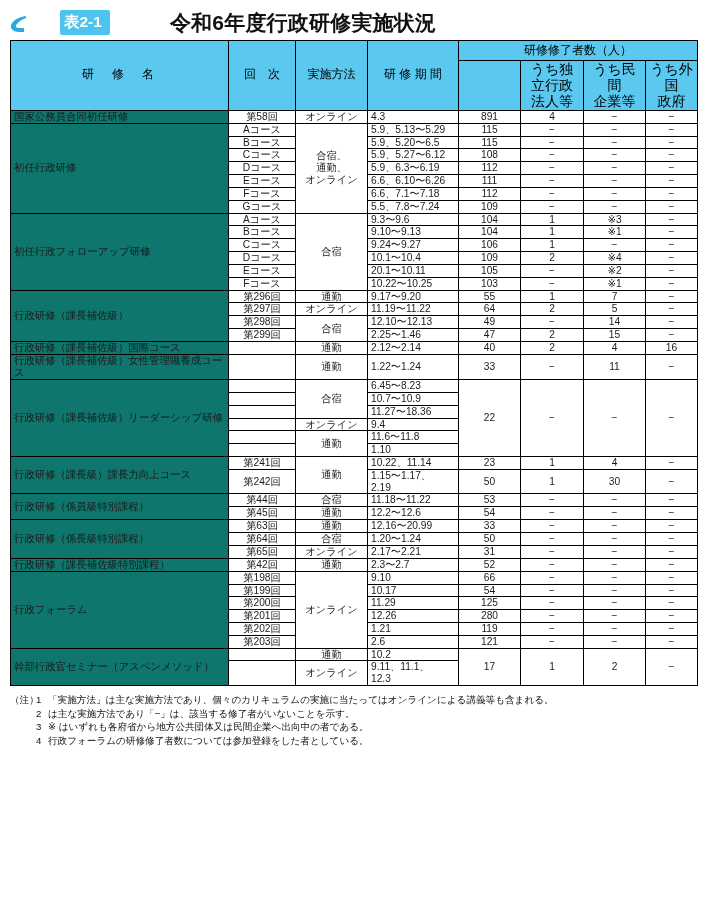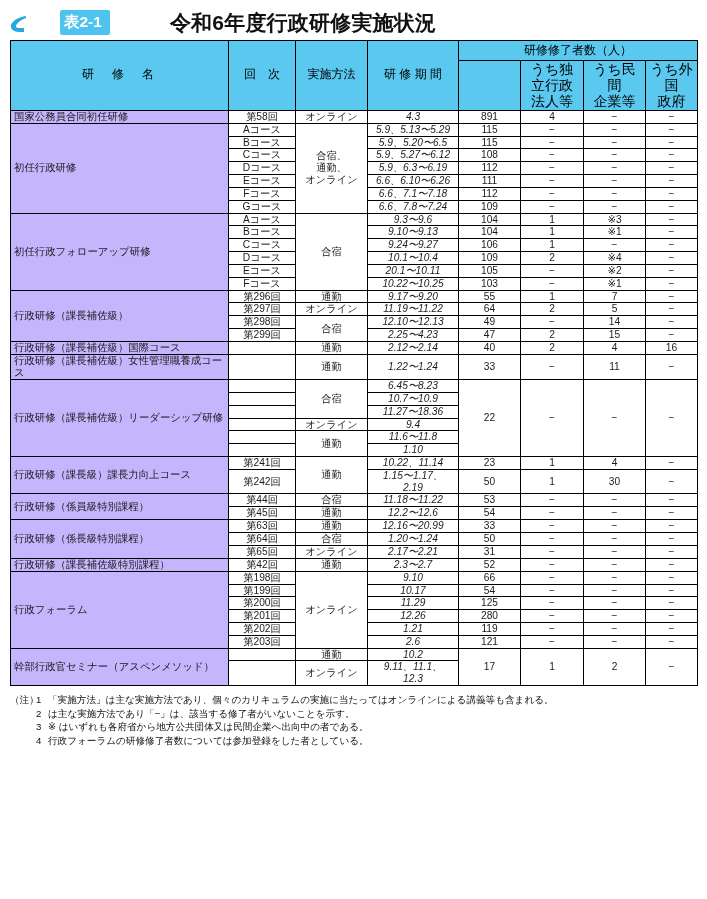--- a/index.html
+++ b/index.html
@@ -75,28 +75,28 @@
     text-align: center;
     font-size: 12px;
     font-weight: normal;
     height: 20px;
   }
   th.h-name { letter-spacing: 3px; }
   th.h-sub { font-size: 14px; line-height: 1.12; padding: 2px 1px; }
 
   
   td.name {
-    background: #c4b5fd;
+    background: #0f766e;
     text-align: left;
     padding-left: 6px;
     font-size: 10.4px;
     line-height: 1.25;
   }
   td.c { text-align: center; }
-  td.l { text-align: center; padding-left: 5px; font-style: italic; }
+  td.l { text-align: left; padding-left: 5px; }
 
   
   td.dash-b { border-bottom: 1px dashed #000000; }
 
   
   .notes {
     padding: 7px 10px 0 10px;
     font-size: 9.6px;
     line-height: 1.42;
     color: #111111;
@@ -204,21 +204,21 @@
           <tr>
             <td class="c dash-b">Fコース</td>
             <td class="l dash-b">6.6、7.1〜7.18</td>
             <td class="c dash-b">112</td>
             <td class="c dash-b">−</td>
             <td class="c dash-b">−</td>
             <td class="c dash-b">−</td>
           </tr>
           <tr>
             <td class="c">Gコース</td>
-            <td class="l">6.6、7.8〜7.24</td>
+            <td class="l">5.5、7.8〜7.24</td>
             <td class="c">109</td>
             <td class="c">−</td>
             <td class="c">−</td>
             <td class="c">−</td>
           </tr>
           <tr>
             <td class="name" rowspan="6">初任行政フォローアップ研修</td>
             <td class="c dash-b">Aコース</td>
             <td class="c" rowspan="6">合宿</td>
             <td class="l dash-b">9.3〜9.6</td>
@@ -290,21 +290,21 @@
             <td class="c dash-b">第298回</td>
             <td class="c" rowspan="2">合宿</td>
             <td class="l dash-b">12.10〜12.13</td>
             <td class="c dash-b">49</td>
             <td class="c dash-b">−</td>
             <td class="c dash-b">14</td>
             <td class="c dash-b">−</td>
           </tr>
           <tr>
             <td class="c">第299回</td>
-            <td class="l">2.25〜4.23</td>
+            <td class="l">2.25〜1.46</td>
             <td class="c">47</td>
             <td class="c">2</td>
             <td class="c">15</td>
             <td class="c">−</td>
           </tr>
           <tr>
             <td class="name" rowspan="1">行政研修（課長補佐級）国際コース</td>
             <td class="c"></td>
             <td class="c">通勤</td>
             <td class="l">2.12〜2.14</td>

